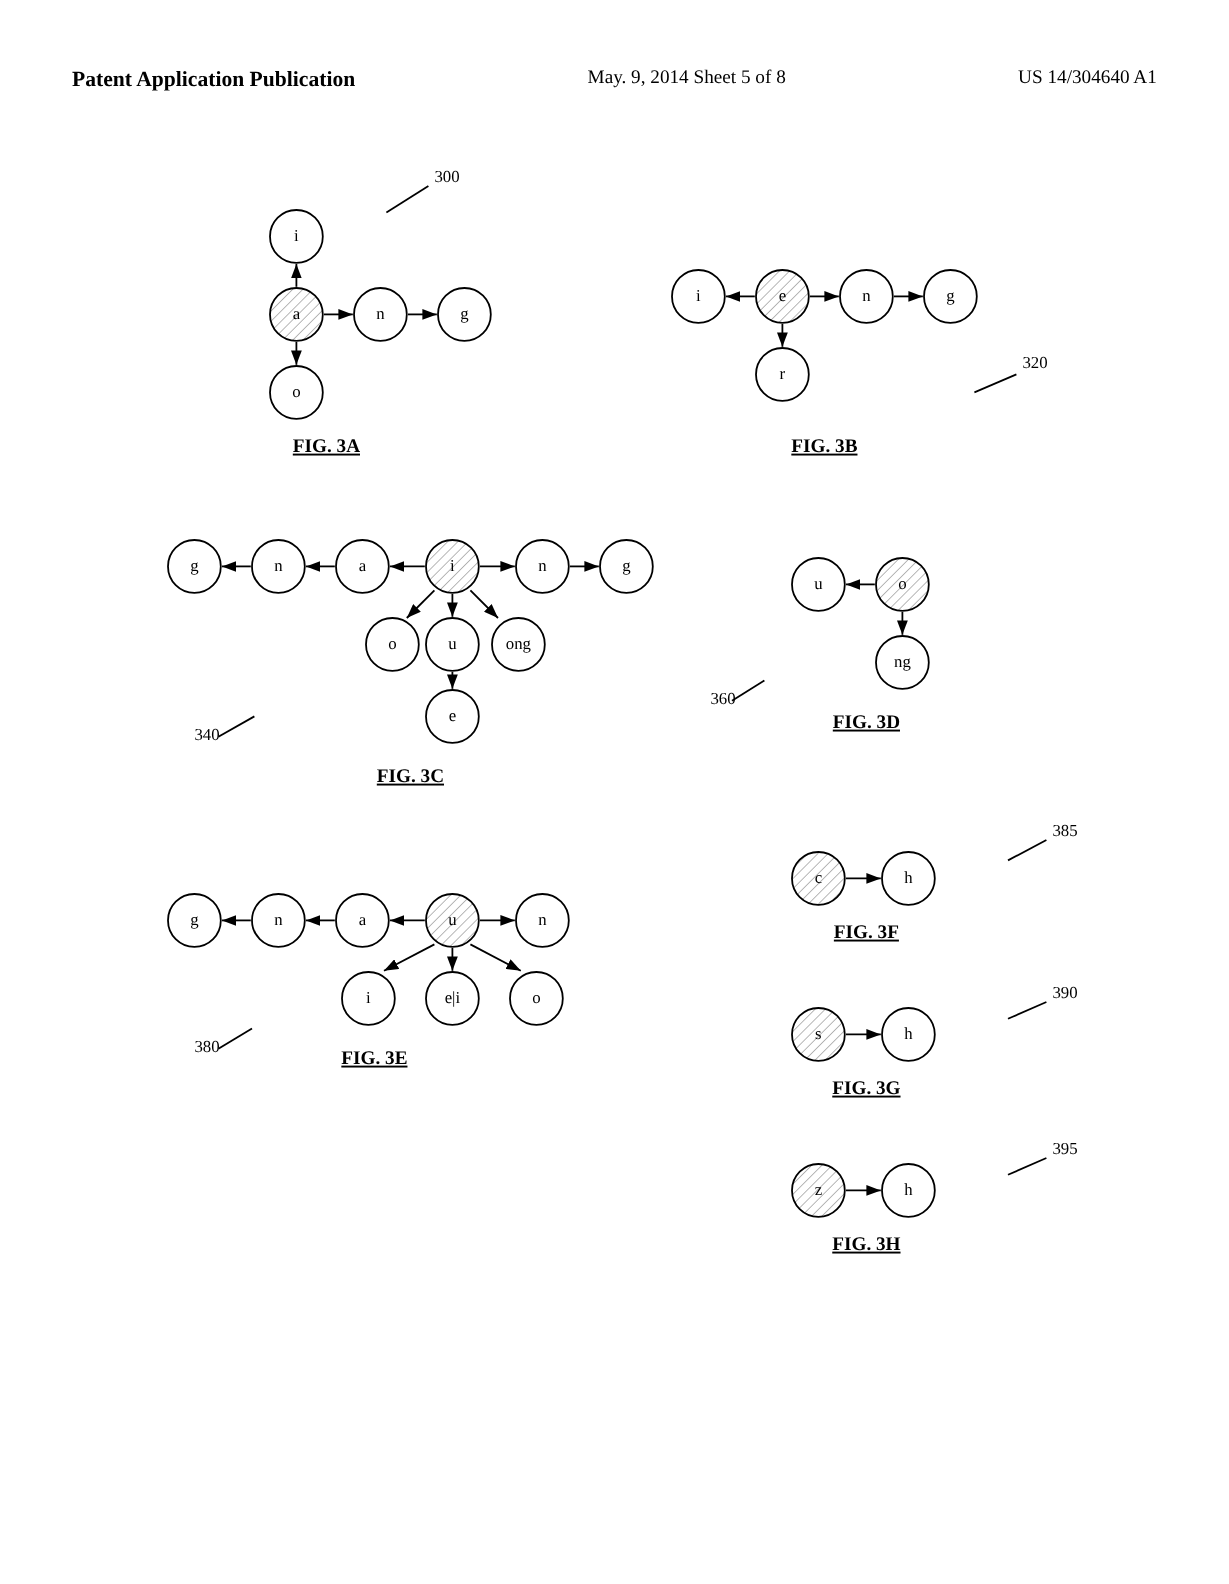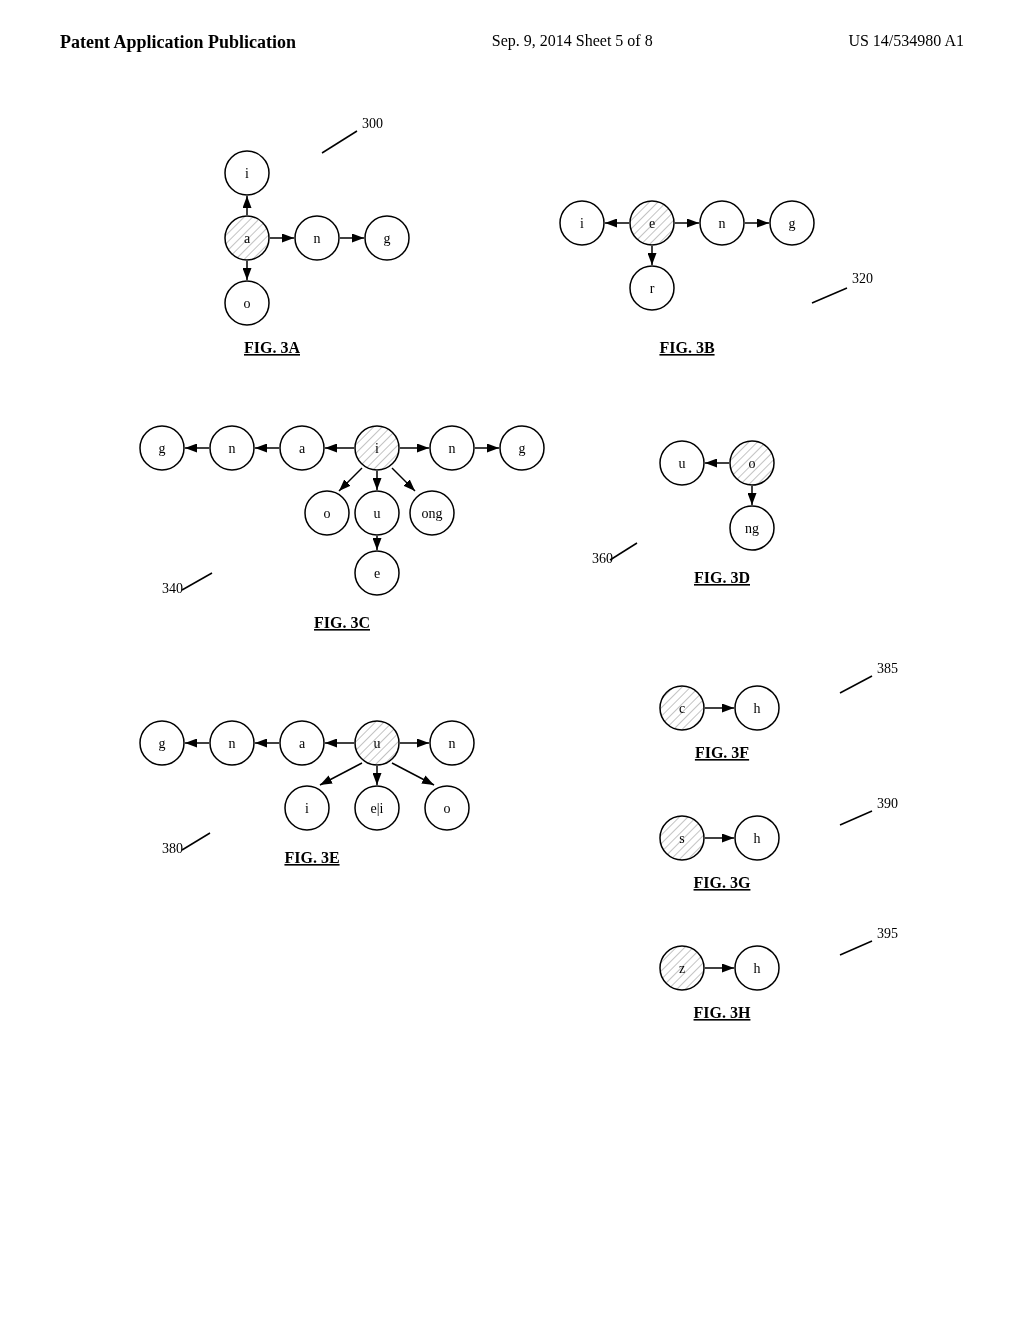--- a/index.html
+++ b/index.html
@@ -10,21 +10,21 @@
       min-height: 1320px;
       position: relative;
       overflow-x: hidden;
     }
 
     
     .header {
       display: flex;
       justify-content: space-between;
       align-items: flex-start;
-      padding: 32px 60px 20px 60px;
+      padding: 56px 60px 20px 60px;
       border-bottom: none;
       gap: 16px;
     }
     .header-left {
       font-size: 18px;
       font-weight: bold;
     }
     .header-center {
       font-size: 16px;
       text-align: center;
@@ -86,22 +86,22 @@
       stroke: black;
       stroke-width: 1.5;
       fill: none;
     }
   </style>
 </head>
 <body>
 
 <div class="header">
   <div class="header-left">Patent Application Publication</div>
-  <div class="header-center">Sep. 9, 2014    Sheet 5 of 8</div>
-  <div class="header-right">US 14/534980 A1</div>
+  <div class="header-center">May. 9, 2014    Sheet 5 of 8</div>
+  <div class="header-right">US 14/304640 A1</div>
 </div>
 
 <div class="content">
   <svg class="diagram-svg" viewBox="0 0 900 1180">
     <defs>
       <marker id="arrowhead" markerWidth="8" markerHeight="6" refX="8" refY="3" orient="auto">
         <polygon points="0 0, 8 3, 0 6" fill="black"></polygon>
       </marker>
       <marker id="arrowhead-rev" markerWidth="8" markerHeight="6" refX="0" refY="3" orient="auto">
         <polygon points="8 0, 0 3, 8 6" fill="black"></polygon>

